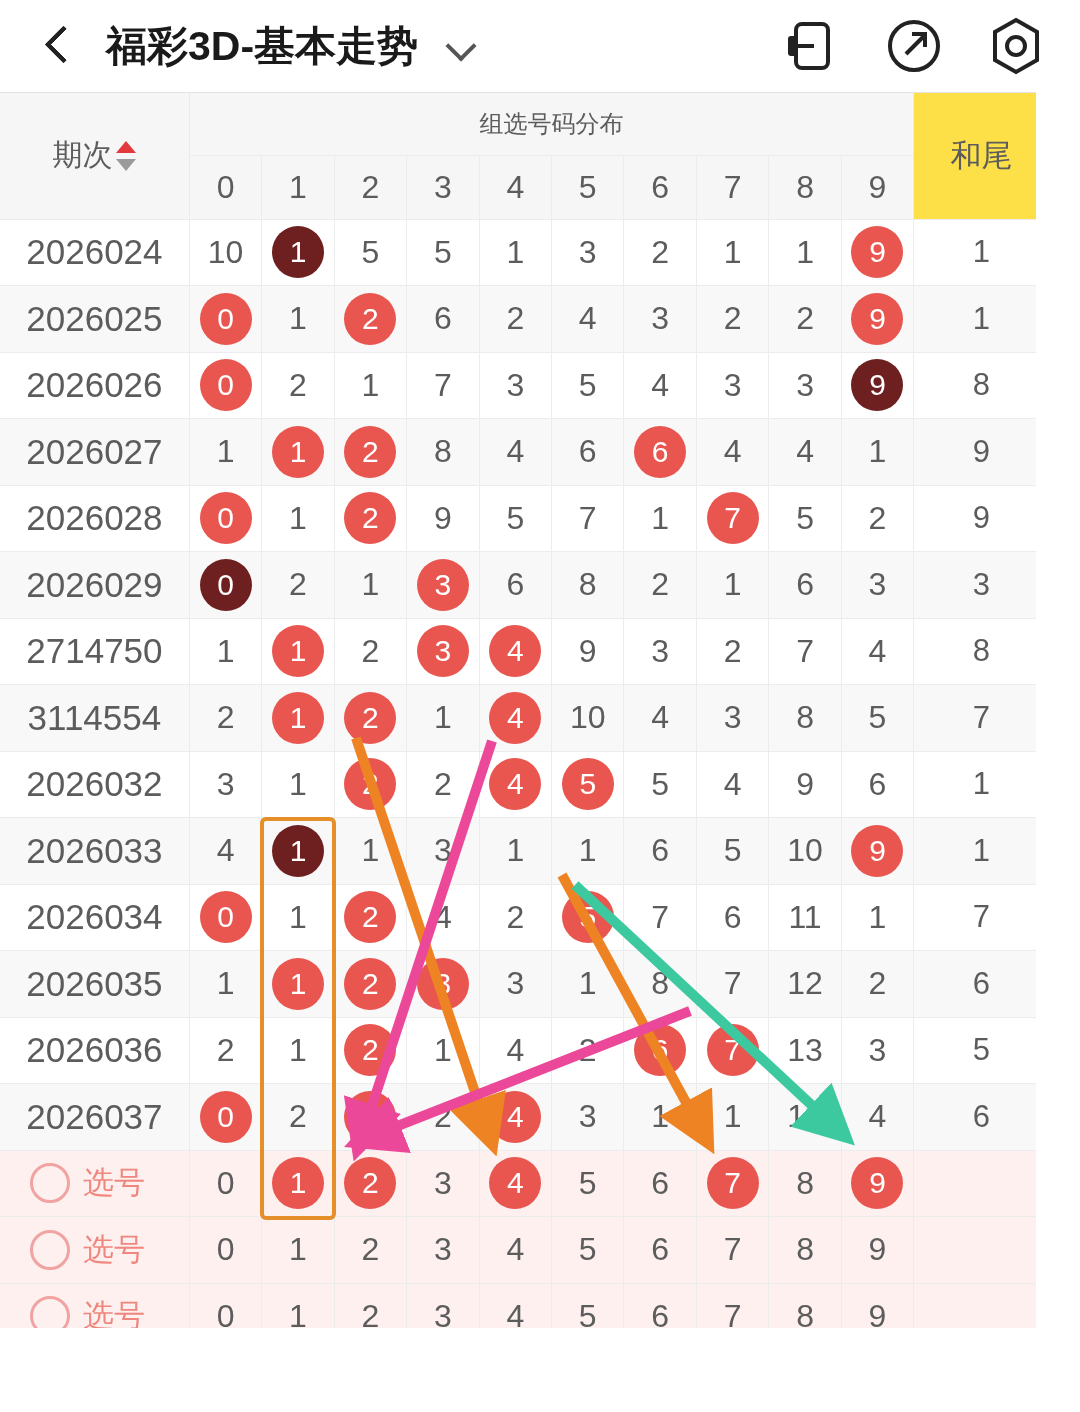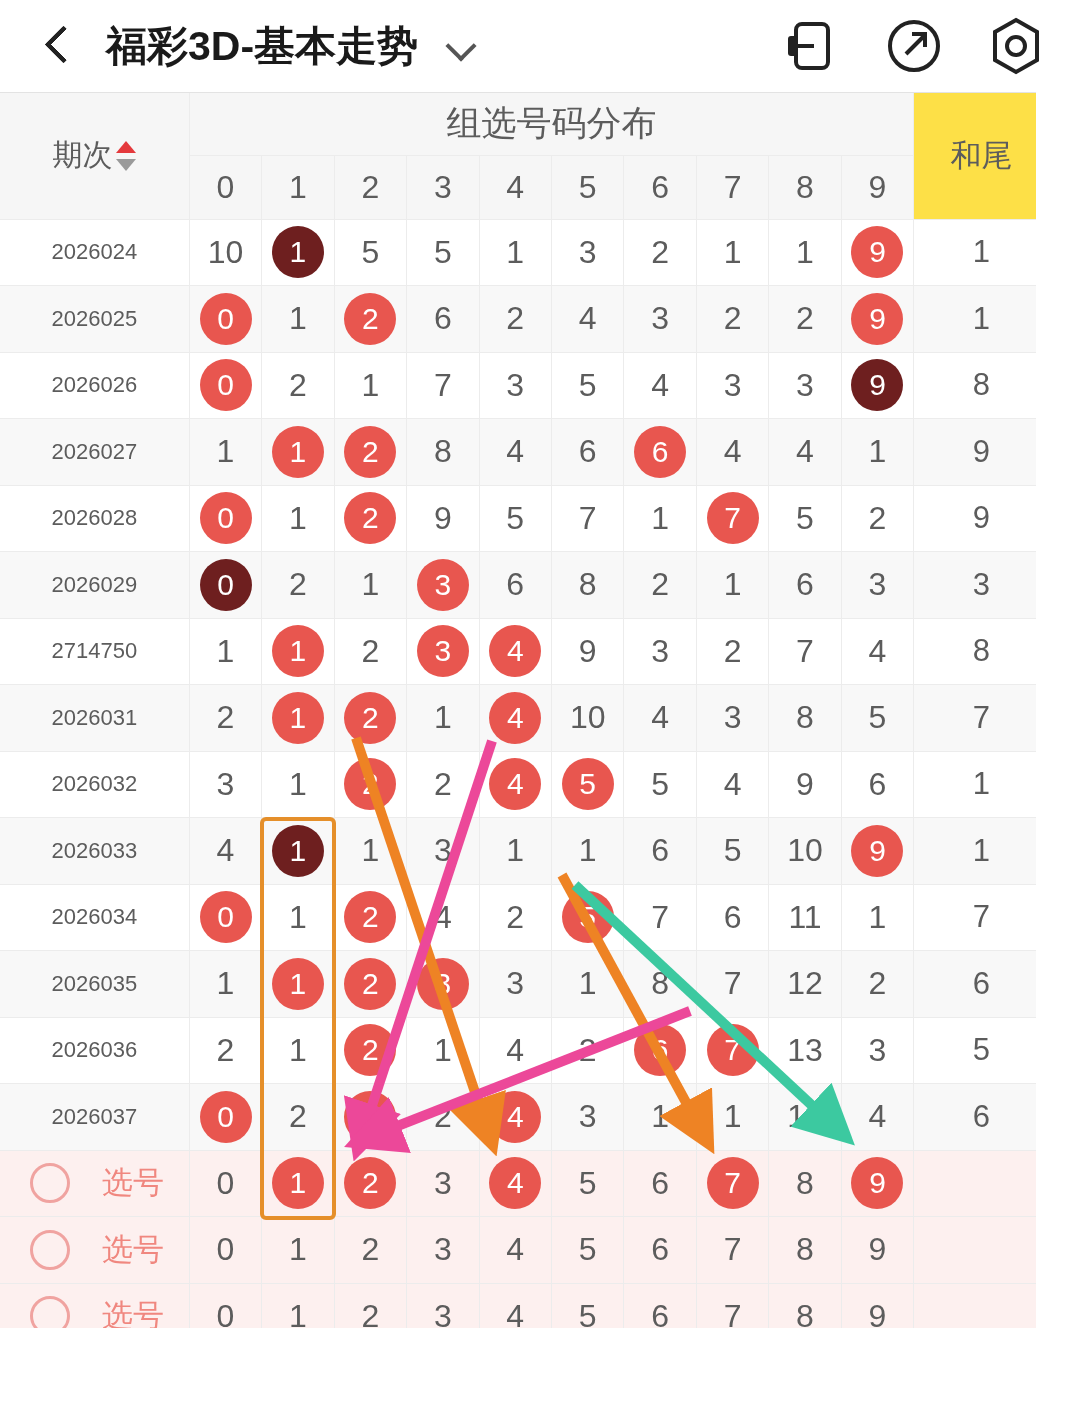--- a/index.html
+++ b/index.html
@@ -100,21 +100,21 @@
   .col-num { width: 68.5px; }
   .col-hewei { width: 128px; }
   .col-kuadu { width: 110px; }
 
   thead th {
     background: #f6f6f6;
     color: #4a4a4a;
   }
   .th-group {
     height: 62px;
-    font-size: 35px;
+    font-size: 24px;
     color: #3b3b3b;
   }
   .th-period {
     font-size: 30px;
     color: #3b3b3b;
     position: relative;
   }
   .sort-arrows {
     display: inline-block;
     position: relative;
@@ -140,21 +140,21 @@
   .th-side {
     font-size: 31px;
     color: #3b3b3b;
     background: #fde047;
   }
 
   tbody tr { height: 66.5px; }
   tbody tr.odd td { background: #ffffff; }
   tbody tr.even td { background: #f8f8f8; }
   td.period {
-    font-size: 22px;
+    font-size: 35px;
     color: #4a4a4a;
     letter-spacing: 0px;
     margin-left: 11px;
   }
   td.cell { font-size: 32px; color: #5f5f5f; }
   td.side { font-size: 31px; color: #5f5f5f; }
 
   .ball {
     display: inline-flex;
     align-items: center;
@@ -168,21 +168,21 @@
   .ball.red { background: #e8564f; }
   .ball.dark { background: #6e1f1f; }
 
   
   tbody tr.pick td { background: #fdf0ef; height: 66px; }
   .pick-label {
     display: flex;
     align-items: center;
     justify-content: flex-start;
     padding-left: 30px;
-    gap: 32px;
+    gap: 13px;
   }
   .pick-circle {
     width: 40px; height: 40px;
     border: 3px solid #f0a3a0;
     border-radius: 50%;
   }
   .pick-text { font-size: 31px; color: #f0877f; }
   td.pick-num { font-size: 32px; color: #f5a9a4; }
   td.pick-num .ball.red { background: #e8564f; color:#fff; }
 
@@ -377,21 +377,21 @@
             <td class="cell"><span class="ball red">4</span></td>
             <td class="cell">9</td>
             <td class="cell">3</td>
             <td class="cell">2</td>
             <td class="cell">7</td>
             <td class="cell">4</td>
             <td class="side">8</td>
             <td class="side">3</td>
           </tr>
           <tr class="even">
-            <td class="period">2026031</td>
+            <td class="period">3114554</td>
             <td class="cell">2</td>
             <td class="cell"><span class="ball red">1</span></td>
             <td class="cell"><span class="ball red">2</span></td>
             <td class="cell">1</td>
             <td class="cell"><span class="ball red">4</span></td>
             <td class="cell">10</td>
             <td class="cell">4</td>
             <td class="cell">3</td>
             <td class="cell">8</td>
             <td class="cell">5</td>

